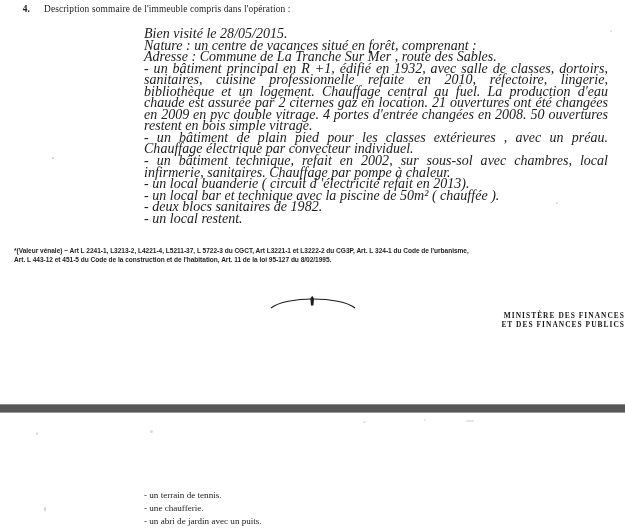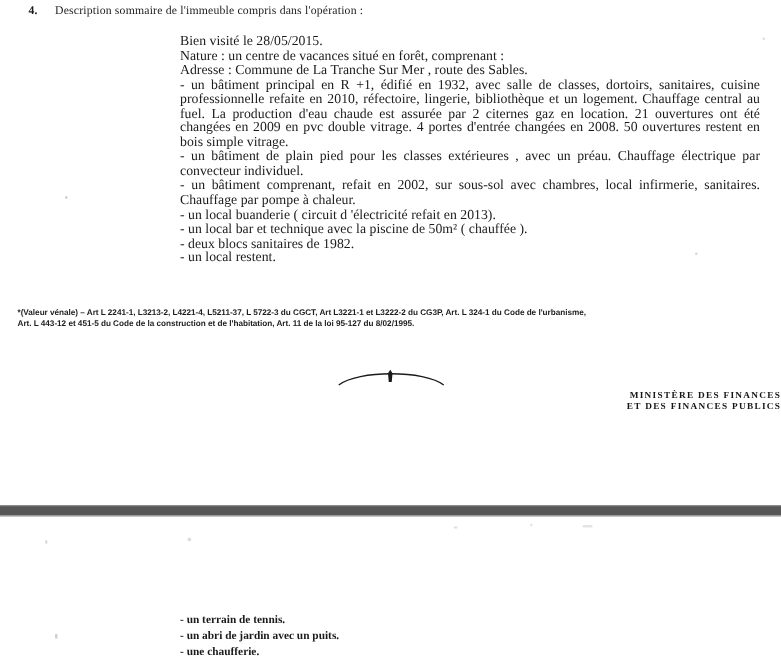--- a/index.html
+++ b/index.html
@@ -47,24 +47,25 @@
     font-weight: normal;
     font-size: 9.4px;
     letter-spacing: 0.15px;
   }
 
   .body-block {
     position: absolute;
     left: 144px;
     top: 28px;
     width: 464px;
-    font-size: 11px;
+    font-size: 14px;
     line-height: 11.55px;
     text-align: justify;
     letter-spacing: 0.02px;
+    font-style: italic;
   }
   .body-block p {
     margin: 0;
     text-align: justify;
   }
   .body-block p.last-line,
   .body-block p.no-justify {
     text-align: left;
   }
 
@@ -126,21 +127,21 @@
 
   
   .page-two-block {
     position: absolute;
     left: 144px;
     top: 489px;
     width: 300px;
     font-size: 9.1px;
     line-height: 13.2px;
   }
-  .page-two-block p { margin: 0; font-weight: bold; }
+  .page-two-block p { margin: 0; }
 
   
   .speck {
     position: absolute;
     background: #c8c8c8;
     border-radius: 50%;
   }
   .speck.s1 { left: 52px;  top: 157px; width: 2px; height: 2px; }
   .speck.s2 { left: 556px; top: 202px; width: 2px; height: 2px; background:#d4d4d4;}
   .speck.s3 { left: 36px;  top: 432px; width: 2px; height: 3px; background:#d9d9d9;}
@@ -160,21 +161,21 @@
     <span class="heading-num">4.</span>
     <span class="heading-text">Description sommaire de l'immeuble compris dans l'opération :</span>
   </div>
 
   <div class="body-block">
     <p class="no-justify">Bien visité le 28/05/2015.</p>
     <p class="no-justify">Nature : un centre de vacances situé en forêt, comprenant :</p>
     <p class="no-justify">Adresse : Commune de La Tranche Sur Mer , route des Sables.</p>
     <p>- un bâtiment principal en R +1, édifié en 1932, avec salle de classes, dortoirs, sanitaires, cuisine professionnelle refaite en 2010, réfectoire, lingerie, bibliothèque et un  logement. Chauffage central au fuel. La production d'eau chaude est assurée par 2 citernes gaz en location. 21 ouvertures ont été changées en 2009 en pvc double vitrage. 4 portes d'entrée changées en 2008. 50 ouvertures restent en bois simple vitrage.</p>
     <p>- un bâtiment de plain pied pour les classes extérieures , avec un préau. Chauffage électrique par convecteur individuel.</p>
-    <p>- un bâtiment comprenant, refait en 2002, sur sous-sol avec chambres, local infirmerie, sanitaires. Chauffage par pompe à chaleur.</p>
+    <p>- un bâtiment technique, refait en 2002, sur sous-sol avec chambres, local infirmerie, sanitaires. Chauffage par pompe à chaleur.</p>
     <p class="no-justify">- un local buanderie ( circuit d 'électricité refait en 2013).</p>
     <p class="no-justify">- un local bar et technique avec la piscine de 50m² ( chauffée ).</p>
     <p class="no-justify">- deux blocs sanitaires de 1982.</p>
     <p class="no-justify">- un local restent.</p>
   </div>
 
   <div class="footnote">
     <p>*(Valeur vénale) – Art  L 2241-1,  L3213-2, L4221-4, L5211-37, L 5722-3 du CGCT, Art L3221-1 et L3222-2 du CG3P, Art. L 324-1 du Code de l'urbanisme,</p>
     <p>Art. L 443-12 et 451-5 du Code de la  construction et de l'habitation, Art. 11 de la loi 95-127 du 8/02/1995.</p>
   </div>
@@ -201,17 +202,17 @@
 
 <span class="speck s3"></span>
 <span class="speck s4"></span>
 <span class="speck s5"></span>
 <span class="speck s6"></span>
 <span class="speck s7"></span>
 
 <div class="page page-two">
   <div class="page-two-block">
     <p>- un terrain de tennis.</p>
+    <p>- une chaufferie.</p>
     <p>- un abri de jardin avec un puits.</p>
-    <p>- une chaufferie.</p>
   </div>
   <span class="speck s8"></span>
 </div>
 
 </body></html>

